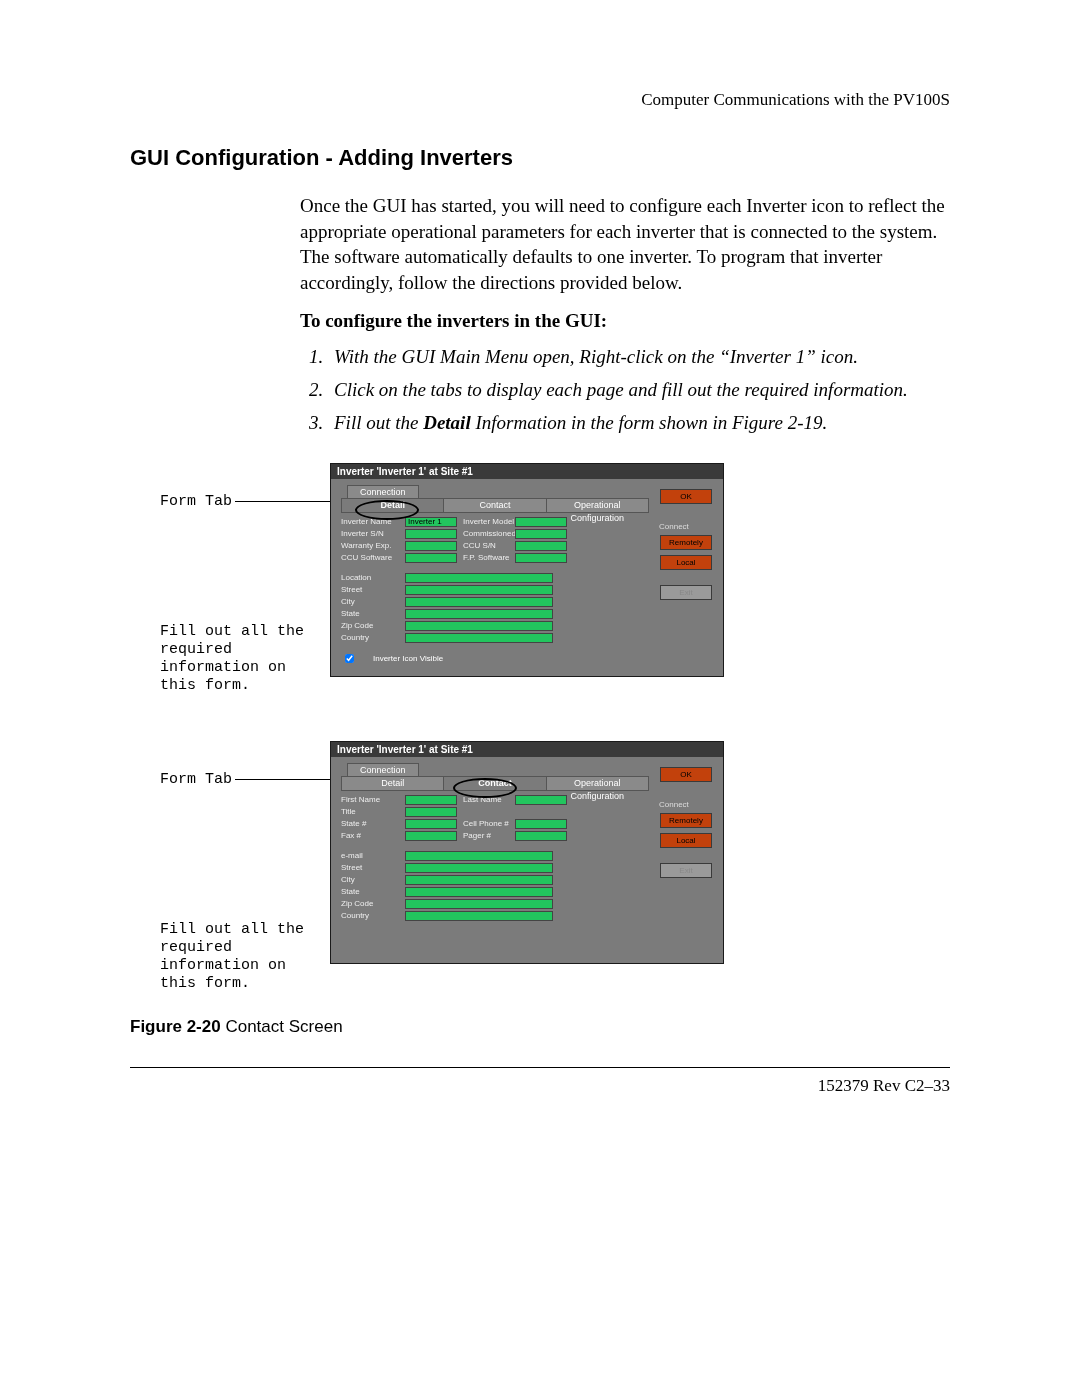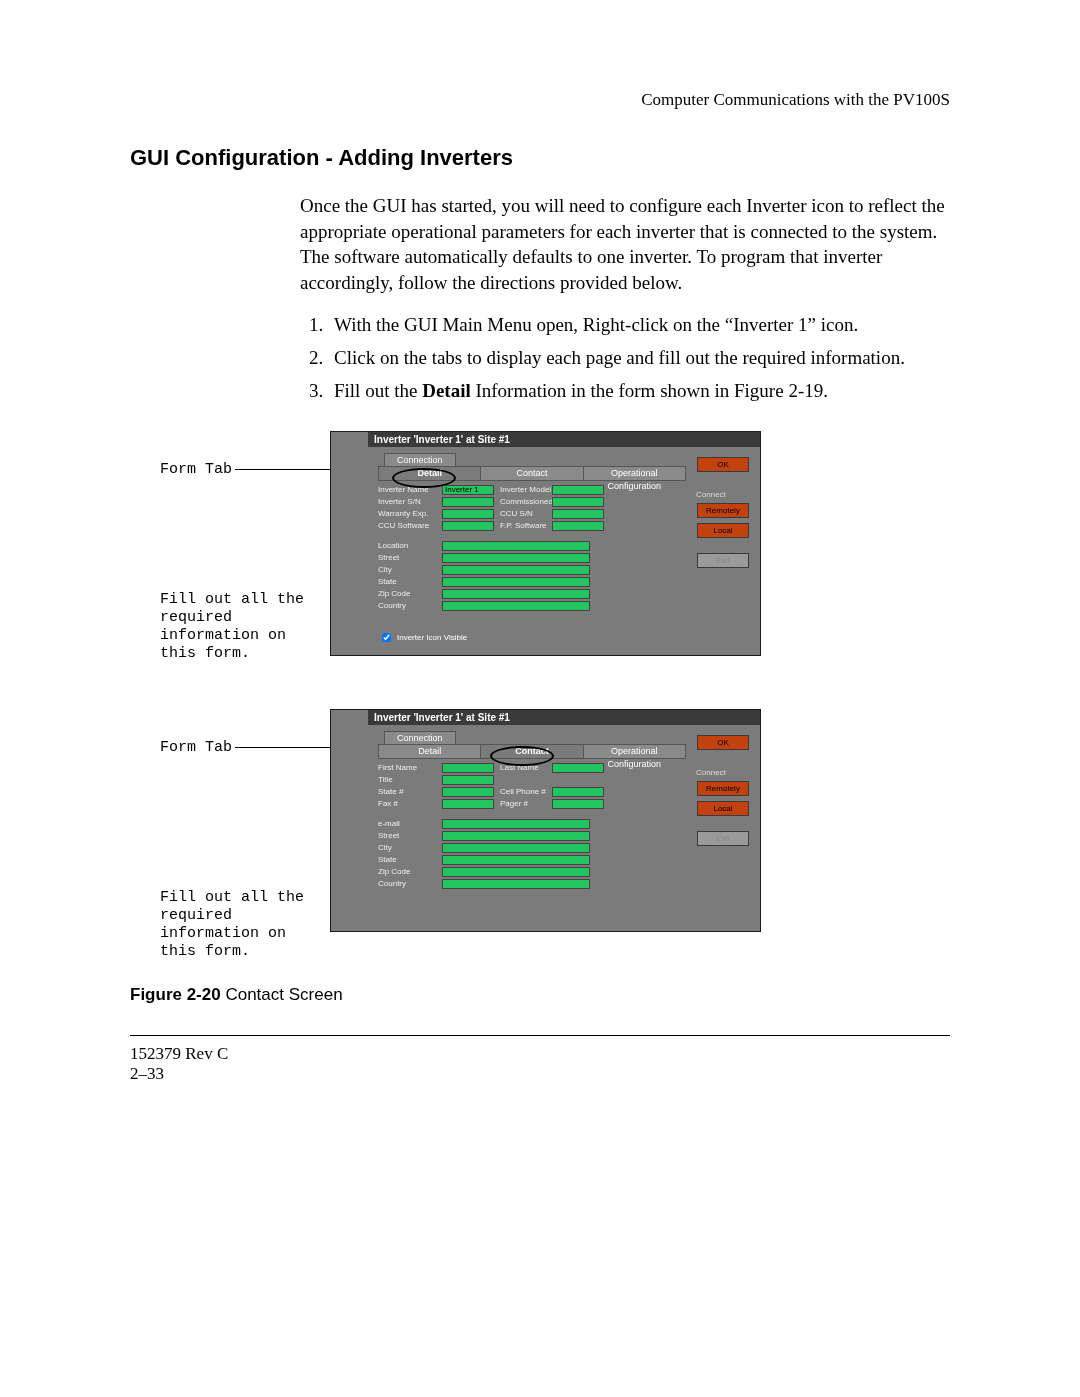--- a/index.html
+++ b/index.html
@@ -36,20 +36,21 @@
     font-size: 19px;
     margin-bottom: 10px;
   }
   ol.steps {
     margin-left: 170px;
     padding-left: 28px;
     font-size: 19px;
     line-height: 1.55;
     margin-top: 4px;
     margin-bottom: 25px;
+    font-style: italic;
   }
   ol.steps li {
     padding-left: 6px;
     margin-bottom: 4px;
   }
   .figure-wrap {
     margin-left: 0;
     margin-bottom: 10px;
   }
   .figure-caption {
@@ -80,21 +81,20 @@
   .dialog {
     position: absolute;
     left: 170px;
     top: 0;
     width: 392px;
     background: #7b7b7b;
     border: 1px solid #1a1a1a;
     font-family: Tahoma, Arial, sans-serif;
     font-size: 9px;
     color: #fff;
-    padding-left: 37px;
   }
   .dialog .titlebar {
     background: #3a3a3a;
     color: #fff;
     font-weight: bold;
     padding: 2px 6px;
     font-size: 10px;
   }
   .dialog .body {
     display: flex;
@@ -164,25 +164,25 @@
     height: 10px;
     border: 1px solid #444;
     background: #22c55e;
     font-size: 8px;
     padding: 0 2px;
     box-sizing: border-box;
   }
   .field-row input.narrow { width: 52px; margin-right: 6px; }
   .field-row input.wide { width: 148px; }
   .chk-row {
-    margin-top: 19px;
+    margin-top: 8px;
     font-size: 8px;
     display: flex;
     align-items: center;
-    gap: 3px;
+    gap: 16px;
   }
   .chk-row input { width: 9px; height: 9px; }
   .side-btns .btn, .side-btns .btn-dis {
     display: block;
     width: 50px;
     margin: 0 auto 5px auto;
     font-size: 8px;
     text-align: center;
     padding: 2px 0;
     border: 1px solid #3a3a3a;
@@ -197,33 +197,33 @@
   }
   .footer-rule {
     border: none;
     border-top: 1px solid #000;
     margin: 30px 0 8px 0;
   }
   .footer {
     display: flex;
     justify-content: flex-end;
     font-size: 17px;
-    flex-direction: column;
   }
 </style>
 </head>
 <body>
 
 <div class="page">
   <div class="header-section">Computer Communications with the PV100S</div>
 
   <div class="section-title">GUI Configuration - Adding Inverters</div>
 
   <div class="body-text">Once the GUI has started, you will need to configure each Inverter icon to reflect the appropriate operational parameters for each inverter that is connected to the system. The software automatically defaults to one inverter. To program that inverter accordingly, follow the directions provided below.</div>
 
+  <div class="sub-heading">To configure the inverters in the GUI:</div>
 
   <ol class="steps">
     <li>With the GUI Main Menu open, Right-click on the “Inverter 1” icon.</li>
     <li>Click on the tabs to display each page and fill out the required information.</li>
     <li>
       <span>Fill out the </span><b>Detail</b><span> Information in the form shown in Figure 2-19.</span>
     </li>
   </ol>
 
   <div class="figure-wrap">

